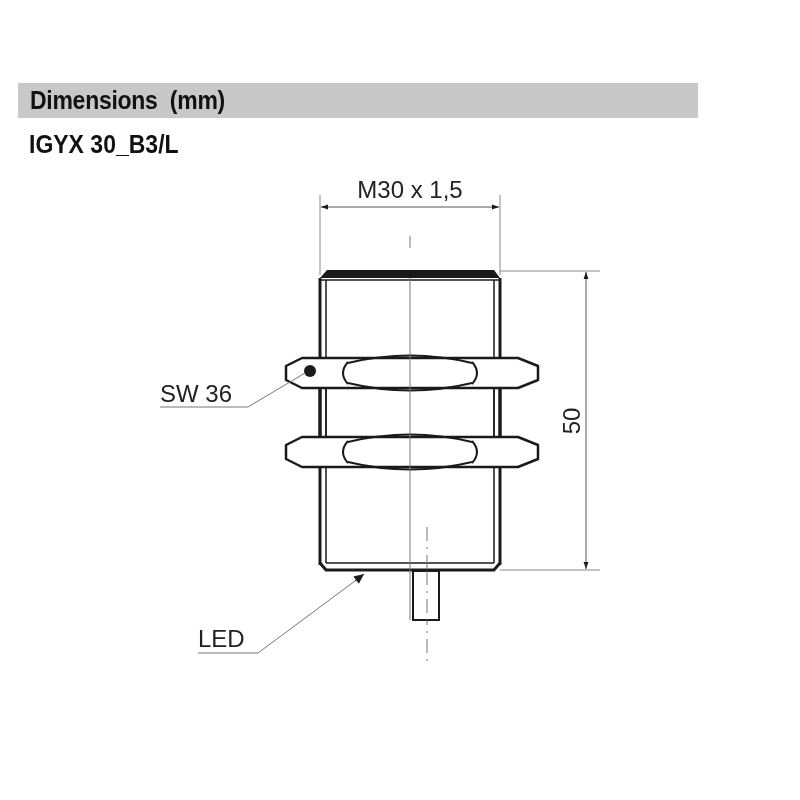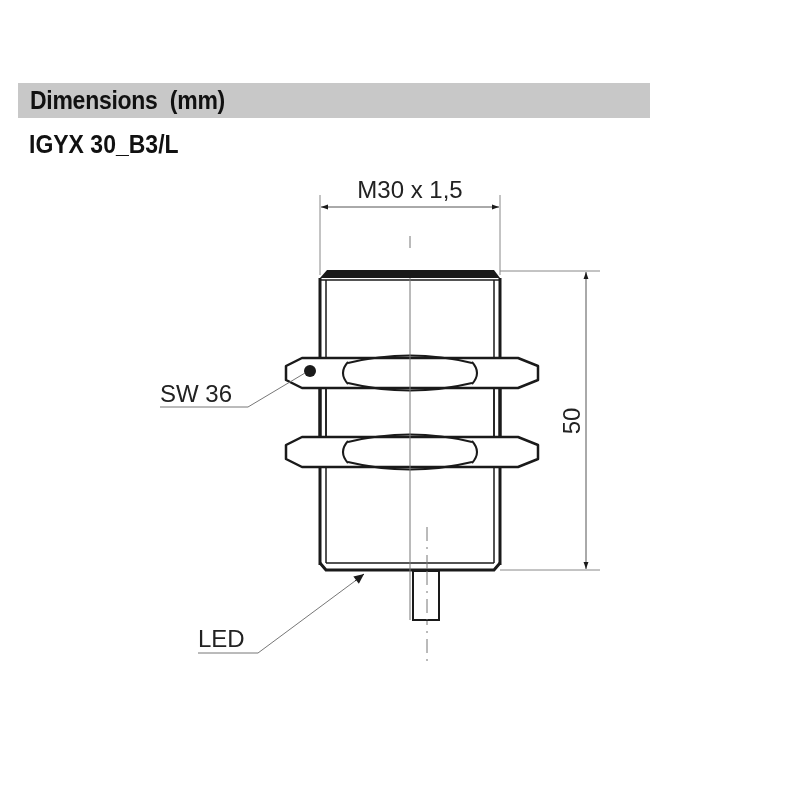--- a/index.html
+++ b/index.html
@@ -1,17 +1,17 @@
 <!DOCTYPE html>
 <html><head>
 <meta charset="utf-8">
 <style>
   html, body { margin: 0; padding: 0; background: #ffffff; }
   body { width: 800px; height: 800px; position: relative; overflow: hidden; font-family: "Liberation Sans", sans-serif; }
-  .header-bar { position: absolute; left: 18px; top: 83px; width: 632px; height: 35px; background: #c8c8c8; }
+  .header-bar { position: absolute; left: 18px; top: 83px; width: 680px; height: 35px; background: #c8c8c8; }
   .header-title { position: absolute; left: 12px; top: 3px; font-size: 25px; font-weight: bold; color: #111; letter-spacing: -0.3px; transform: scaleX(0.92); transform-origin: left center; white-space: pre; }
   .model-title { position: absolute; left: 29px; top: 130px; font-size: 25px; font-weight: bold; color: #111; transform: scaleX(0.92); transform-origin: left center; white-space: pre; }
   svg.drawing { position: absolute; left: 0; top: 0; }
   .lbl { font-family: "Liberation Sans", sans-serif; font-size: 24px; fill: #222; }
 </style>
 </head>
 <body>
 
 <div class="header-bar">
   <span class="header-title">Dimensions  (mm)</span>

